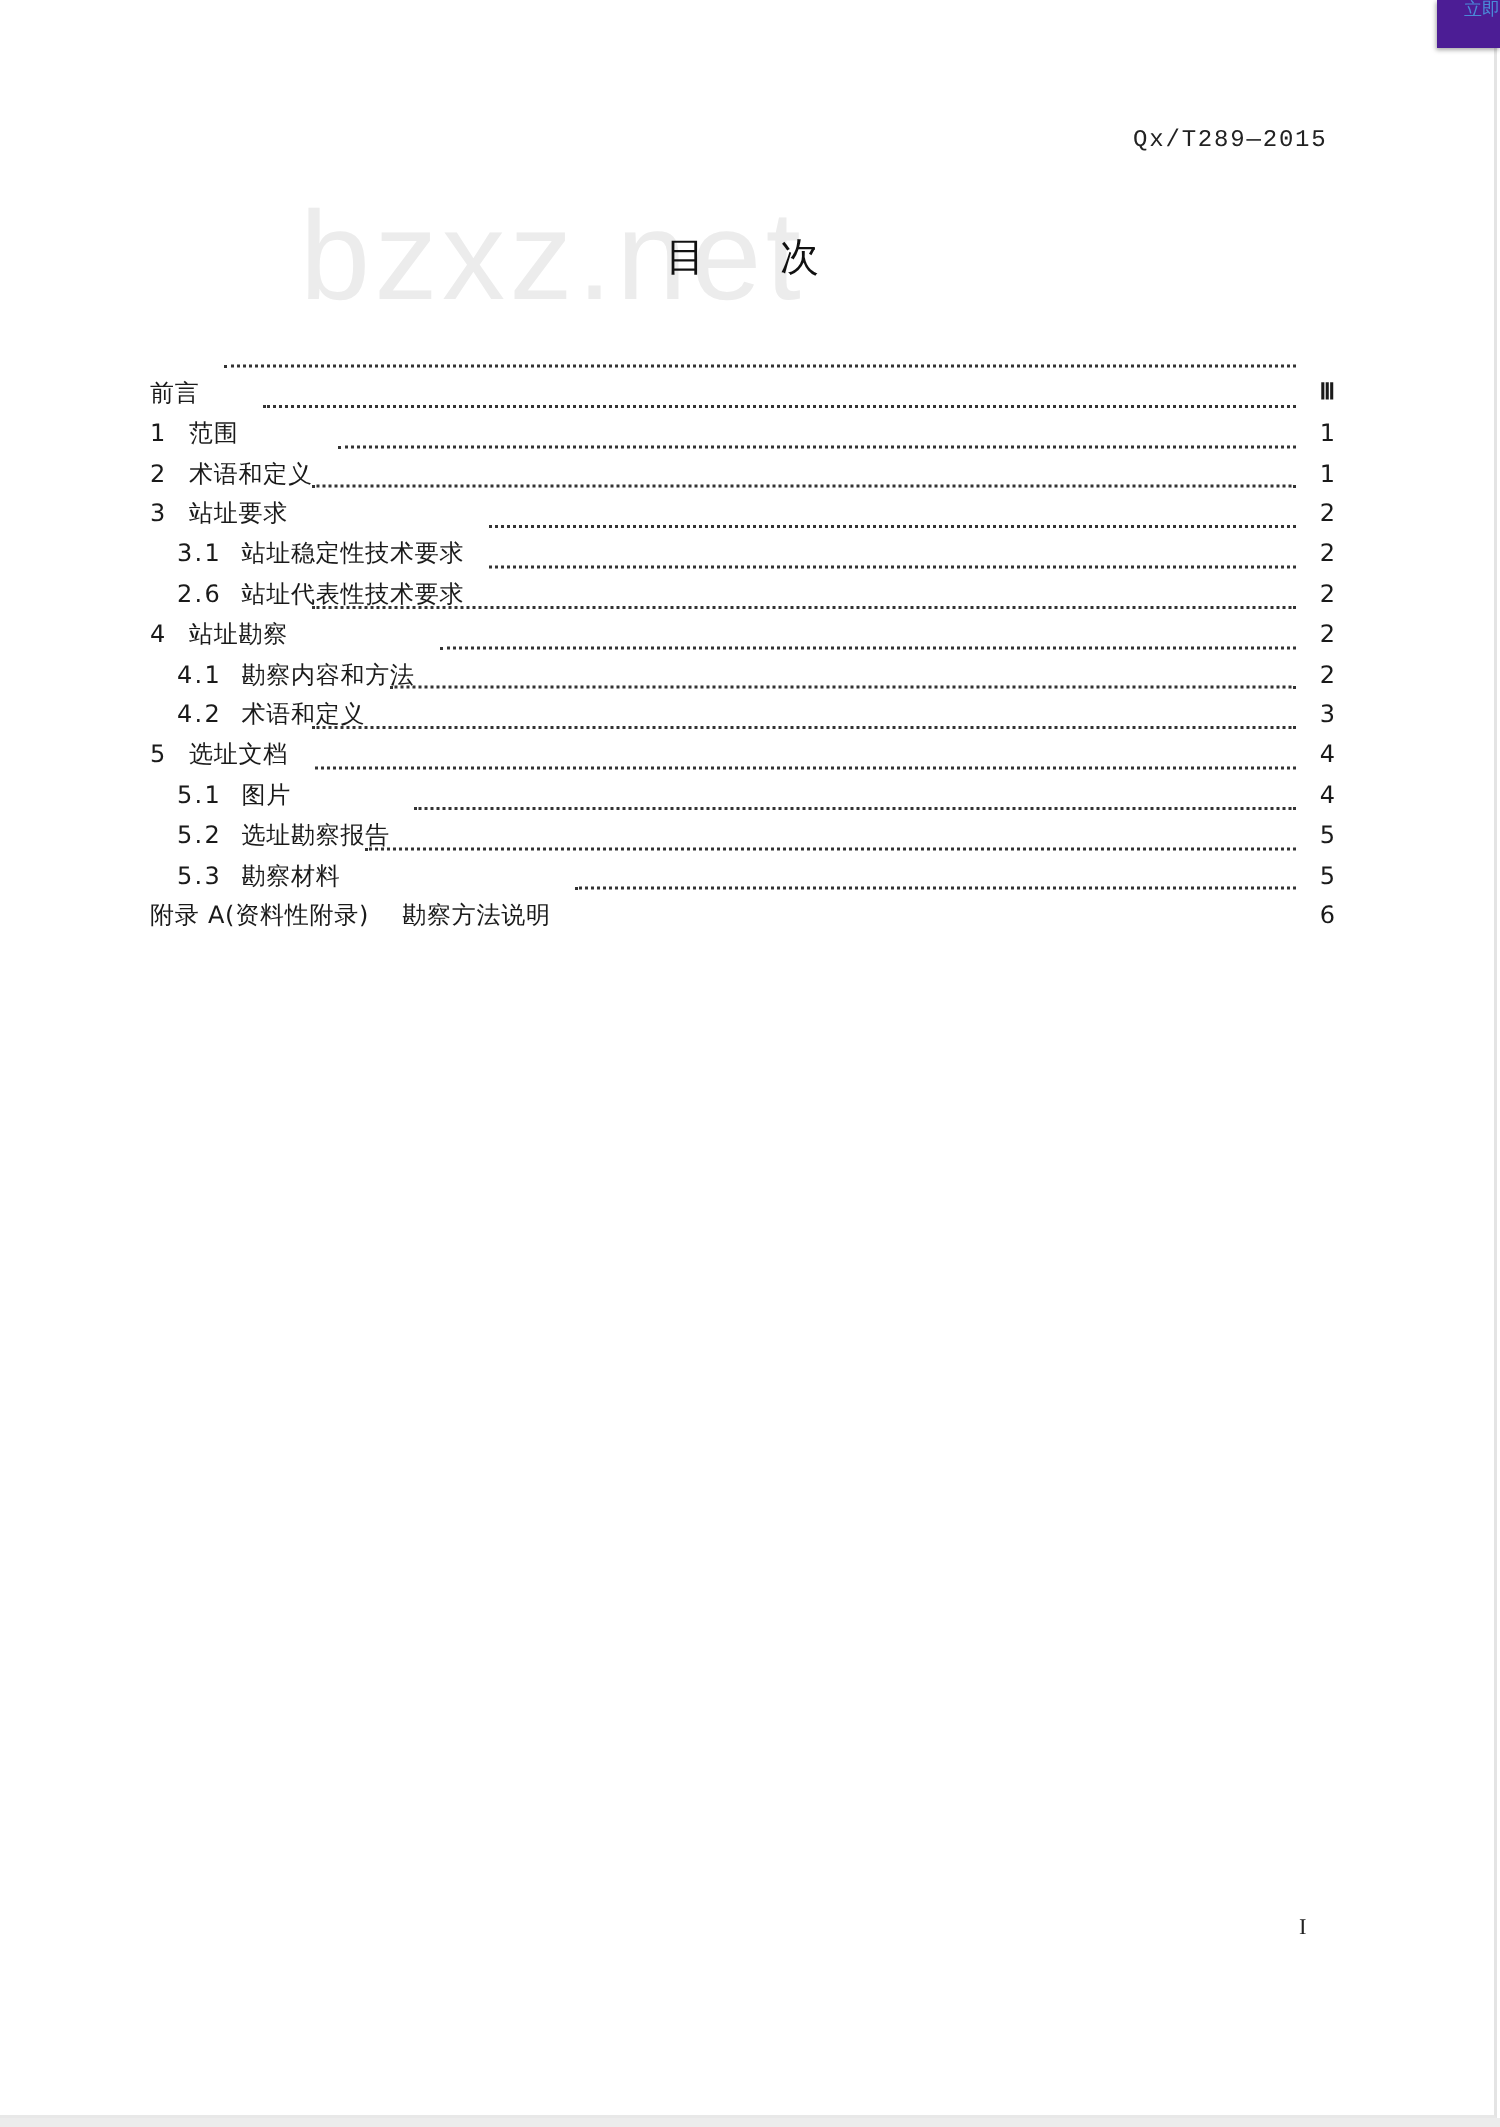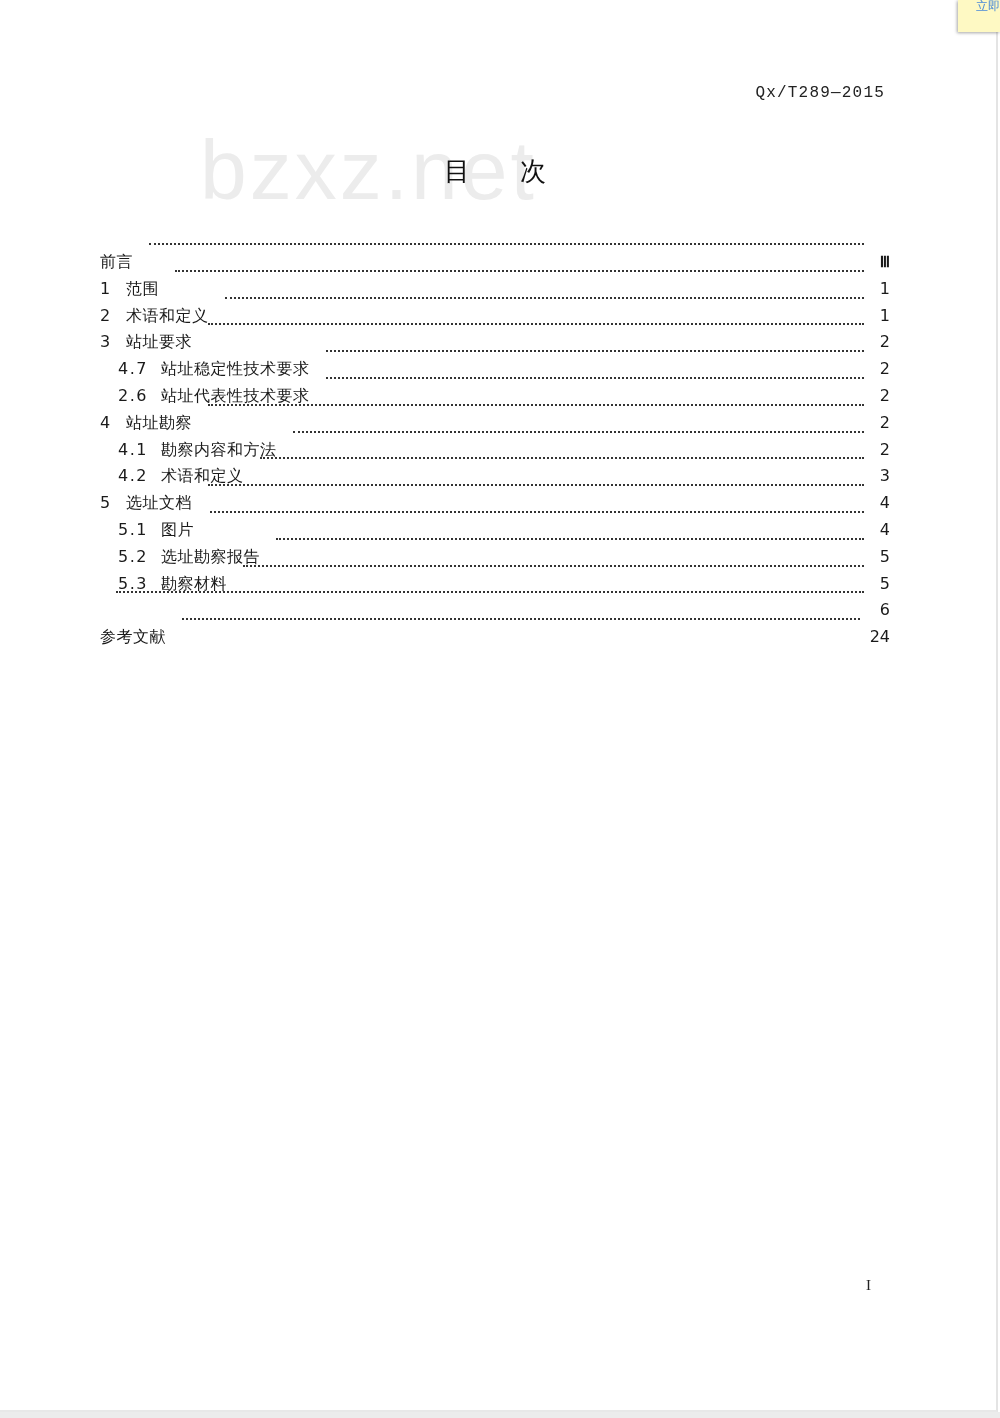--- a/index.html
+++ b/index.html
@@ -14,21 +14,21 @@
       background: #fff;
       border-right: 2px solid #e4e4e4;
       border-bottom: 2px solid #e8e8e8;
     }
     .bottom-strip {
       position: absolute; left: 0; top: 1412px; width: 1000px; height: 6px;
       background: #ececec;
     }
     .corner-popup {
       position: absolute; left: 958px; top: 0; width: 42px; height: 32px;
-      background: #fef9c3;
+      background: #4c1d95;
       box-shadow: -1px 1px 3px rgba(0,0,0,0.35);
       overflow: hidden;
     }
     .corner-popup span {
       position: absolute; left: 18px; top: -2px;
       font-size: 12px; color: #4a8ad8; white-space: nowrap;
     }
     .std-code {
       position: absolute; right: 111px; top: 84px;
       font-size: 16px; letter-spacing: 1.2px; color: #222;
@@ -102,21 +102,21 @@
       <span class="leader"></span>
       <span class="toc-page">1</span>
     </div>
     <div class="toc-row">
       <span class="toc-num">3</span>
       <span class="toc-text">站址要求</span>
       <span class="leader"></span>
       <span class="toc-page">2</span>
     </div>
     <div class="toc-row sub">
-      <span class="toc-num">4.7</span>
+      <span class="toc-num">3.1</span>
       <span class="toc-text">站址稳定性技术要求</span>
       <span class="leader"></span>
       <span class="toc-page">2</span>
     </div>
     <div class="toc-row sub">
       <span class="toc-num">2.6</span>
       <span class="toc-text">站址代表性技术要求</span>
       <span class="leader"></span>
       <span class="toc-page">2</span>
     </div>
@@ -156,27 +156,23 @@
       <span class="leader"></span>
       <span class="toc-page">5</span>
     </div>
     <div class="toc-row sub">
       <span class="toc-num">5.3</span>
       <span class="toc-text">勘察材料</span>
       <span class="leader"></span>
       <span class="toc-page">5</span>
     </div>
     <div class="toc-row">
+      <span class="toc-text">附录 A(资料性附录)　 勘察方法说明</span>
       <span class="leader"></span>
       <span class="toc-page">6</span>
-    </div>
-    <div class="toc-row">
-      <span class="toc-text">参考文献</span>
-      <span class="leader"></span>
-      <span class="toc-page">24</span>
     </div>
   </div>
 
   <div class="page-footer">I</div>
 </div>
 
 <div class="bottom-strip"></div>
 
 <div class="corner-popup">
   <span>立即</span>

